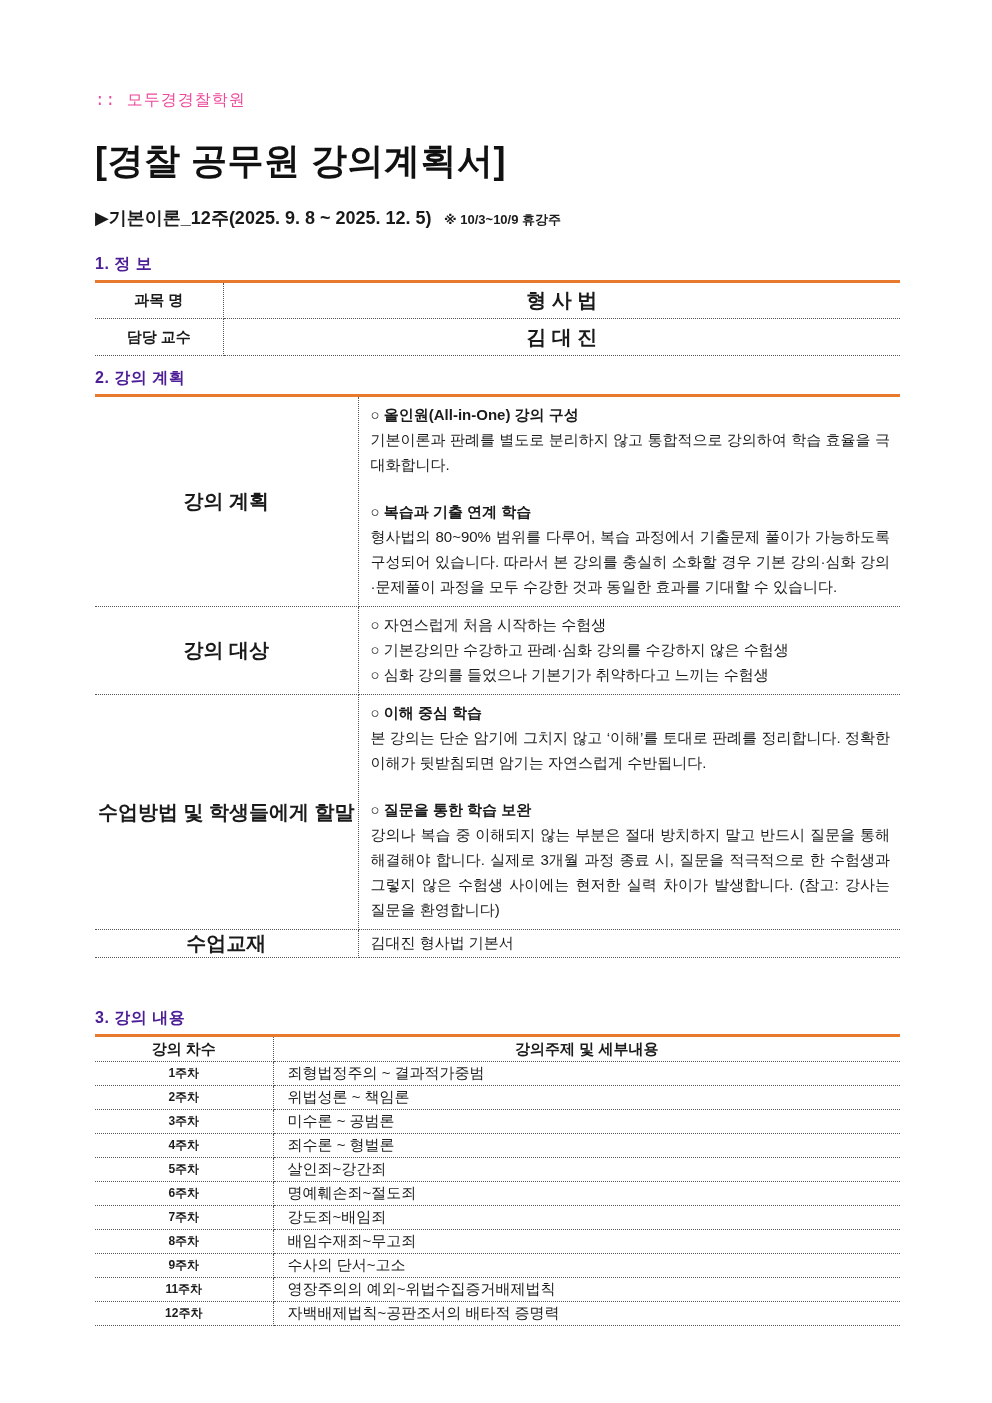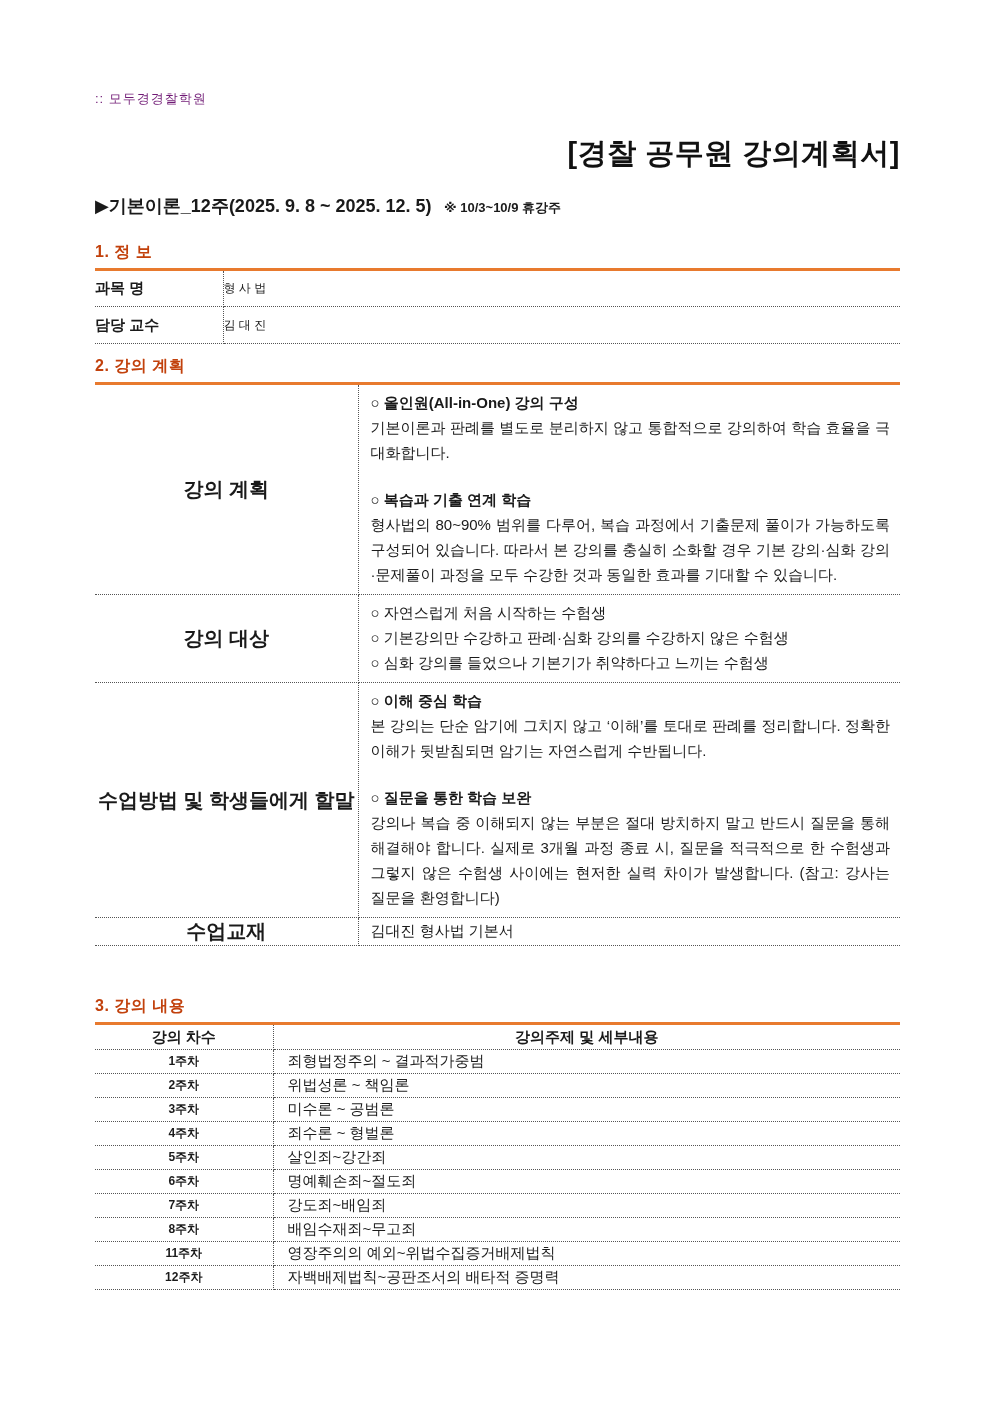--- a/index.html
+++ b/index.html
@@ -8,37 +8,37 @@
     position: relative;
     width: 992px;
     height: 1403px;
     background: #ffffff;
     font-family: "Liberation Sans", "DejaVu Sans", sans-serif;
     color: #1a1a1a;
     overflow: hidden;
   }
   .content { padding: 90px 92px 0 95px; }
 
-  .site-label { font-size: 13px; color: #701a75; letter-spacing: 1px; }
+  .site-label { font-size: 16px; color: #ec4899; letter-spacing: 1px; font-family: Liberation Mono, monospace; }
 
   .doc-title {
     margin-top: 26px;
-    text-align: right;
-    font-size: 29px;
+    text-align: left;
+    font-size: 36px;
     font-weight: bold;
     letter-spacing: 0.5px;
     color: #111;
   }
 
   .subtitle-line { margin-top: 20px; white-space: nowrap; }
   .sub-main { font-size: 18px; font-weight: bold; }
   .sub-note { font-size: 13px; font-weight: bold; margin-left: 8px; }
 
   .sec-heading {
-    color: #c2410c;
+    color: #4c1d95;
     font-size: 16px;
     font-weight: bold;
     margin-bottom: 5px;
     letter-spacing: 0.5px;
   }
   .sec1 { margin-top: 24px; }
   .sec2 { margin-top: 12px; }
   .sec3 { margin-top: 50px; }
 
   table {
@@ -46,25 +46,26 @@
     border-collapse: collapse;
     border-top: 3px solid #e87a2e;
     table-layout: fixed;
   }
   td { border-bottom: 1px dotted #555; vertical-align: middle; }
 
   
   .info-lbl {
     width: 128px;
     border-right: 1px dotted #555;
+    text-align: center;
     font-weight: bold;
     font-size: 15px;
     height: 37px;
   }
-  .info-val { font-weight: normal; font-size: 12px; }
+  .info-val { text-align: center; font-weight: bold; font-size: 20px; }
 
   
   .plan-lbl {
     width: 263px;
     border-right: 1px dotted #555;
     text-align: center;
     font-weight: bold;
     font-size: 20px;
   }
   .plan-content { padding: 5px 10px 7px 12px; vertical-align: top; }
@@ -193,20 +194,24 @@
         </tr>
         <tr>
           <td class="week-col week-cell">7주차</td>
           <td class="topic-cell">강도죄~배임죄</td>
         </tr>
         <tr>
           <td class="week-col week-cell">8주차</td>
           <td class="topic-cell">배임수재죄~무고죄</td>
         </tr>
         <tr>
+          <td class="week-col week-cell">9주차</td>
+          <td class="topic-cell">수사의 단서~고소</td>
+        </tr>
+        <tr>
           <td class="week-col week-cell">11주차</td>
           <td class="topic-cell">영장주의의 예외~위법수집증거배제법칙</td>
         </tr>
         <tr>
           <td class="week-col week-cell">12주차</td>
           <td class="topic-cell">자백배제법칙~공판조서의 배타적 증명력</td>
         </tr>
       </tbody>
         </table>
     </div>

